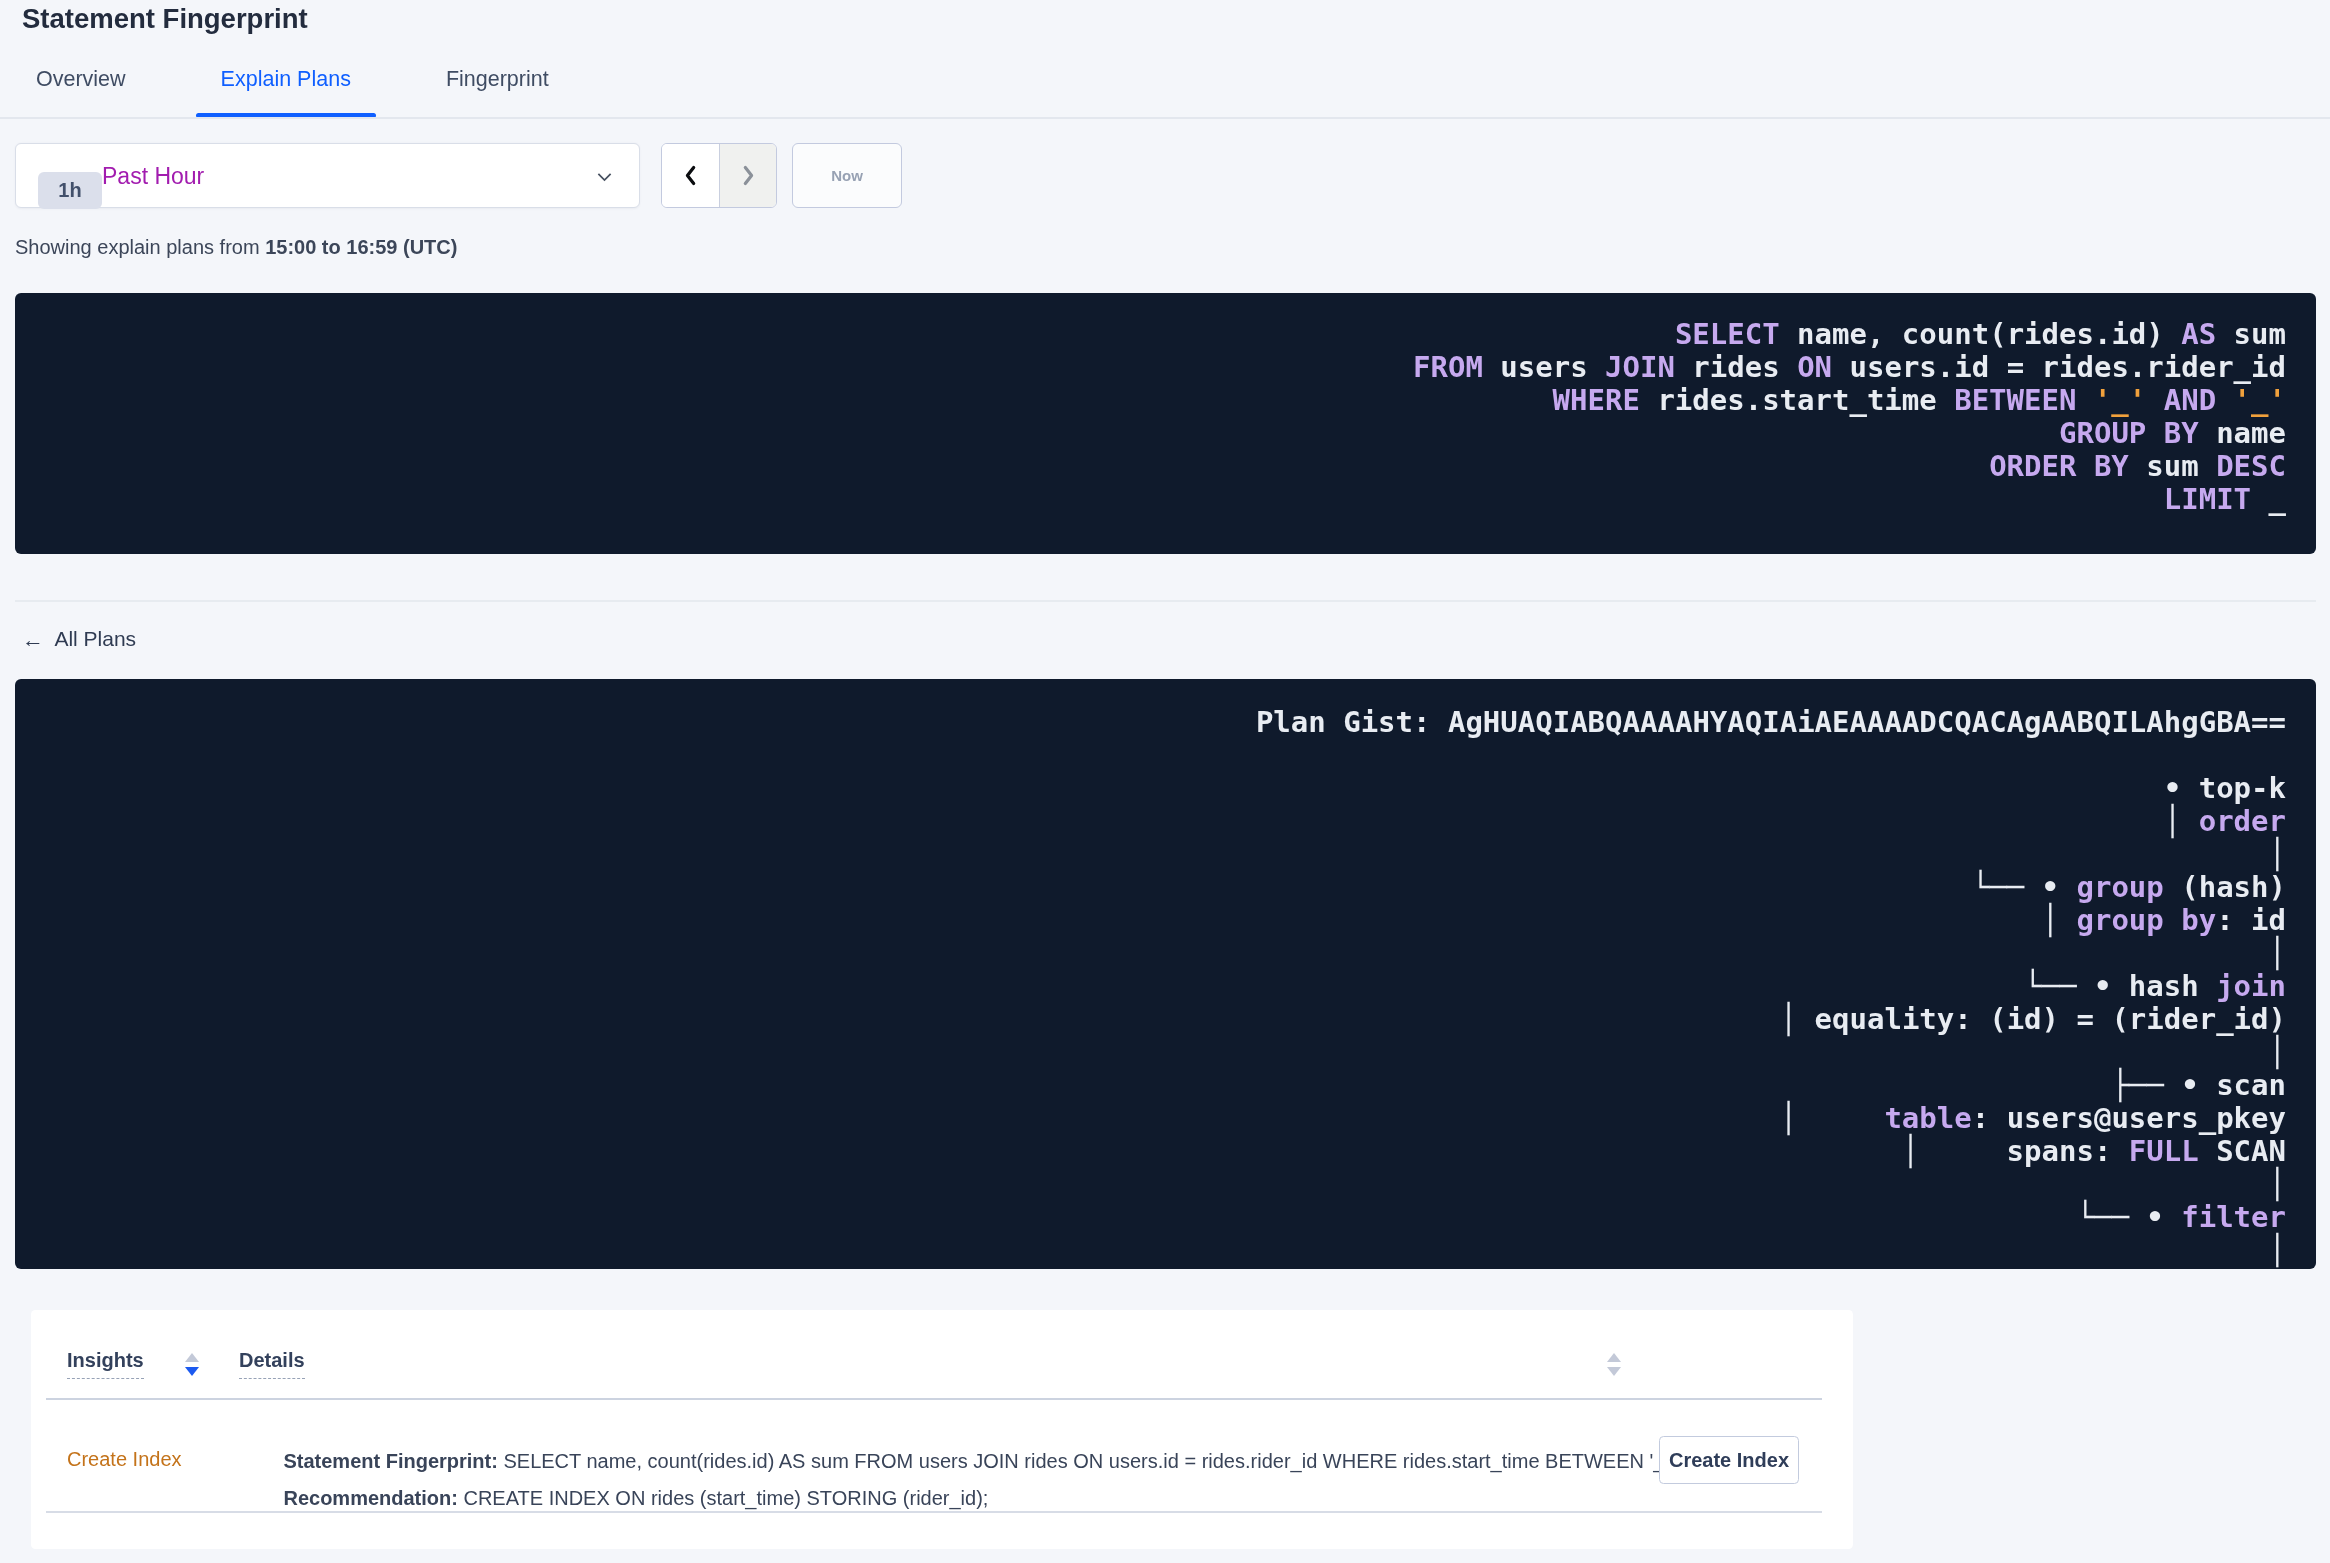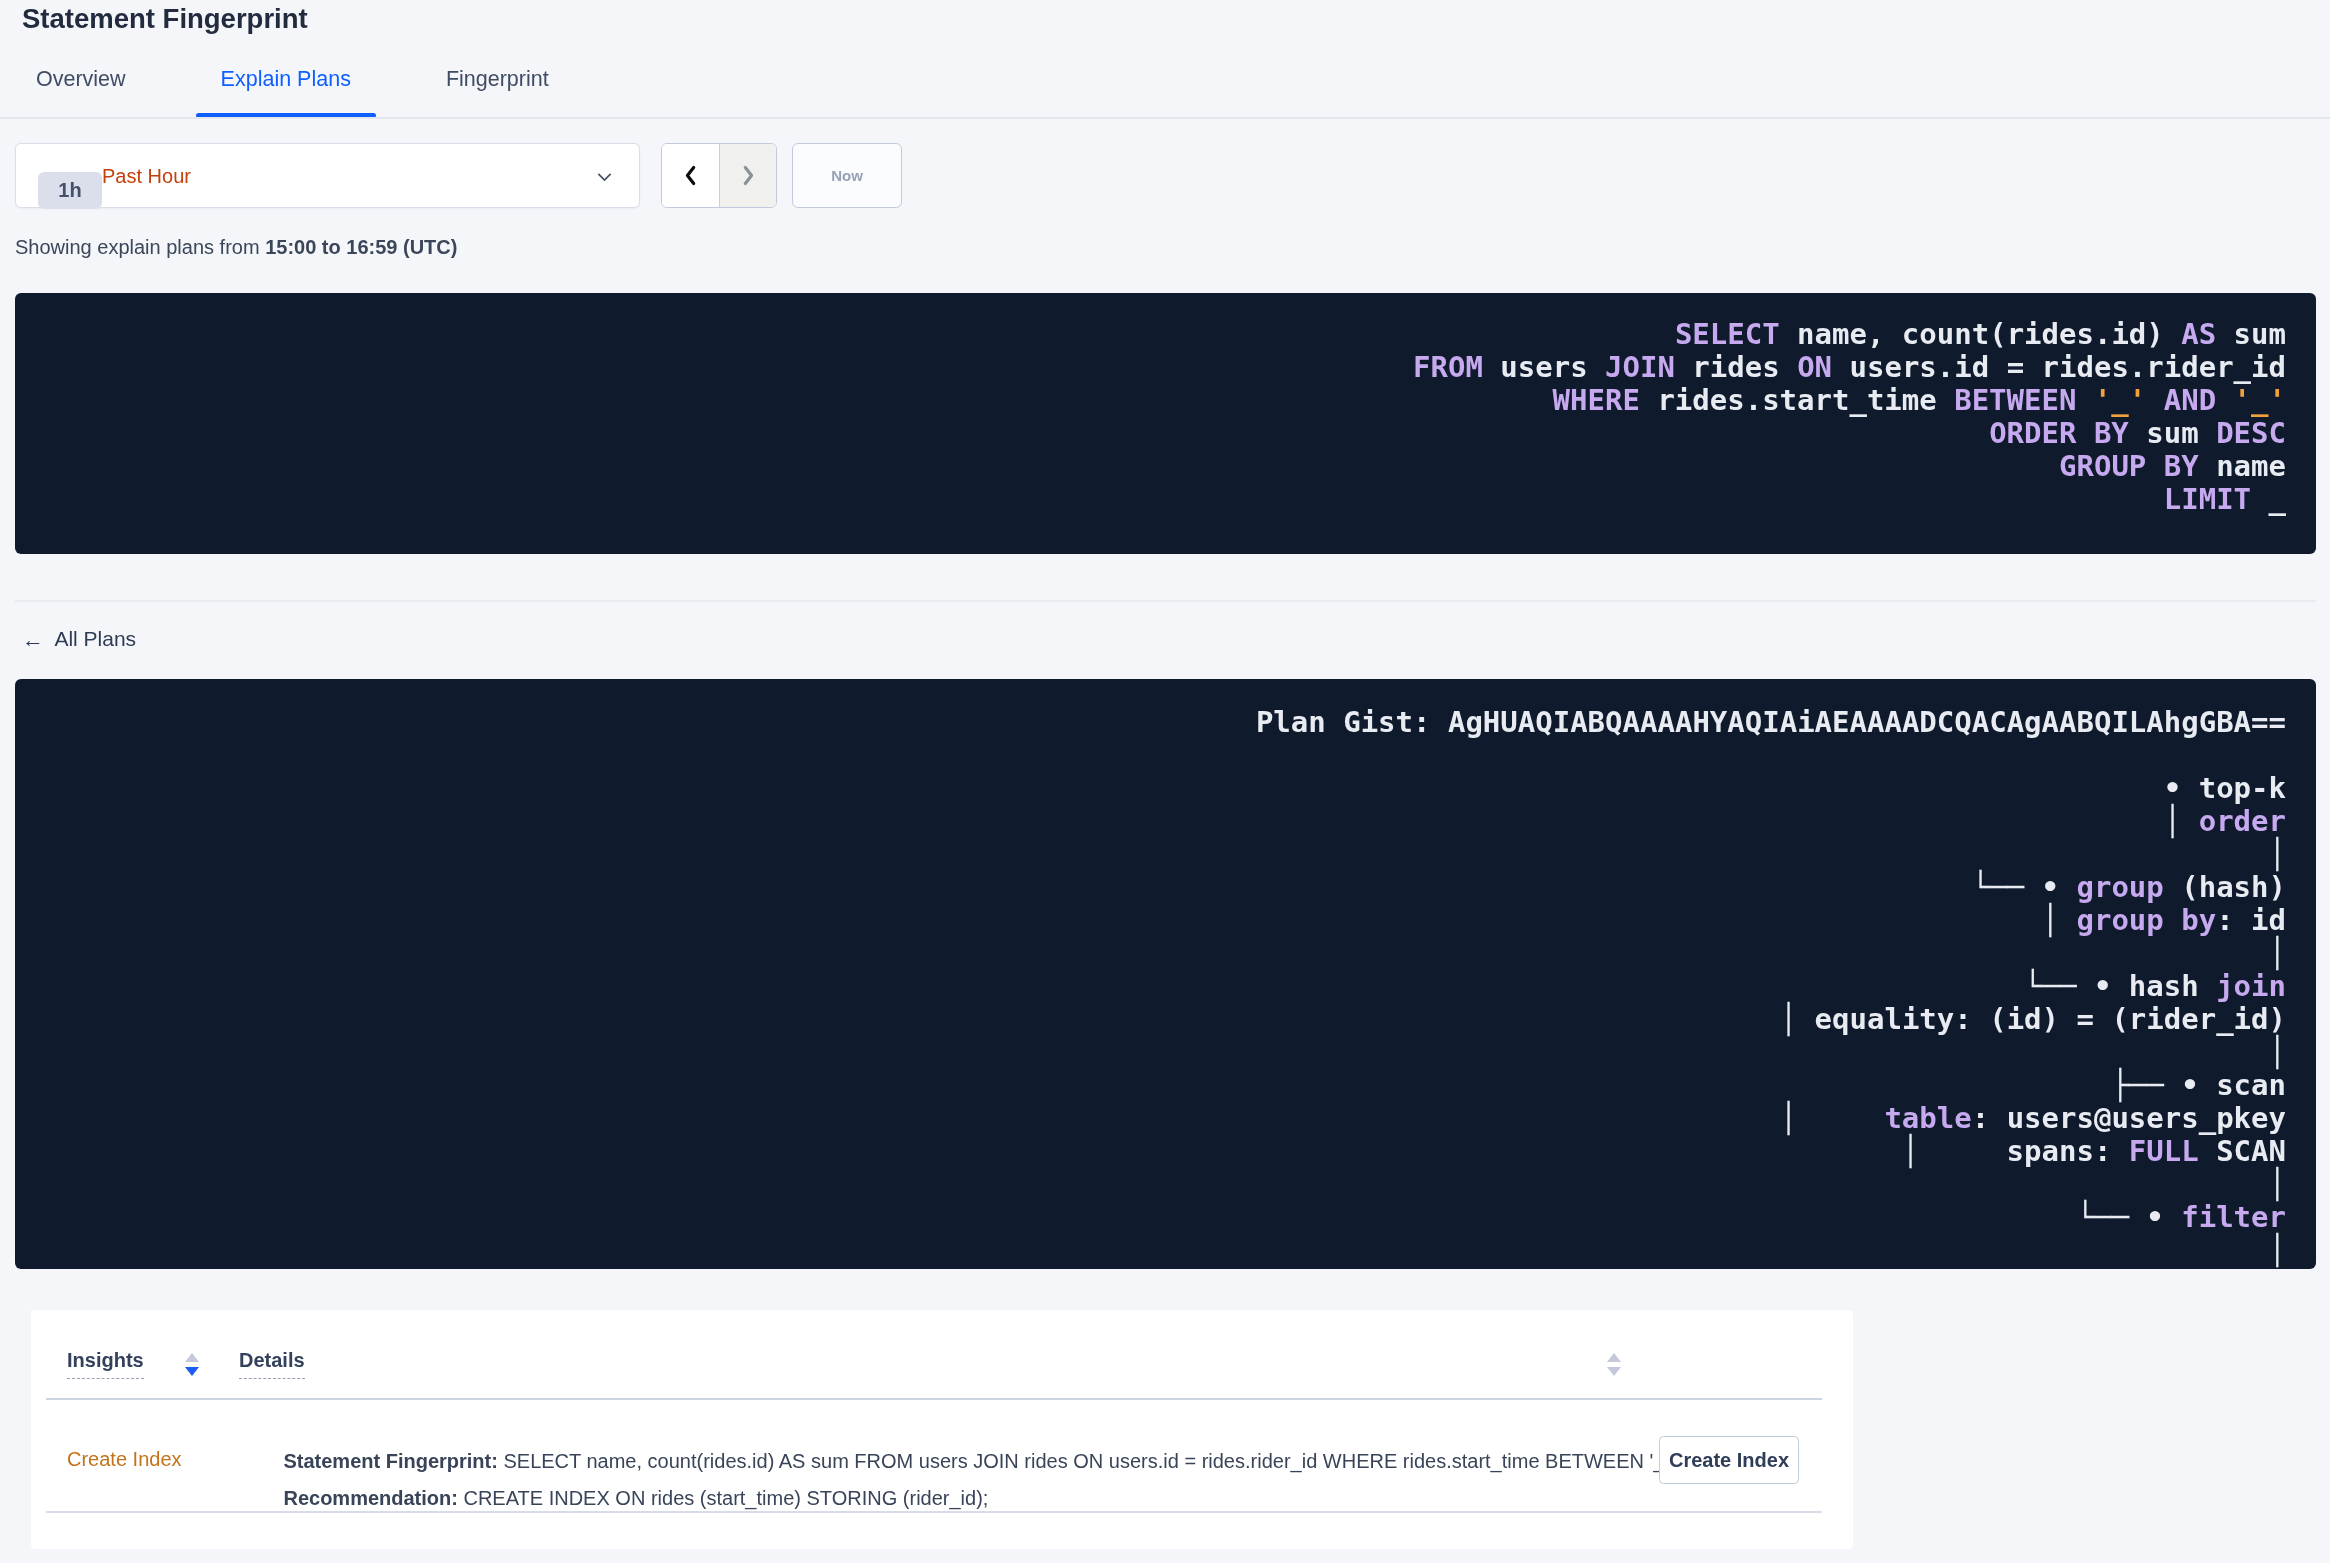--- a/index.html
+++ b/index.html
@@ -28,21 +28,21 @@
   .page-title{position:absolute;left:22px;top:3px;font-size:27.5px;font-weight:700;color:var(--dark_text);}
 
   .tabs{position:absolute;left:36px;top:67px;display:flex;gap:95px;}
   .tab{font-size:21.5px;color:#3f4c63;cursor:pointer;position:relative;line-height:25px;}
   .tab.active{color:var(--accent_blue);}
   .tab.active::after{content:"";position:absolute;left:-25px;right:-25px;top:46px;height:5.2px;border-radius:3px;background:var(--accent_blue);}
   .tab-divider{position:absolute;left:0;right:0;top:117px;height:1.5px;background:#e3e7ee;}
 
   .time-select{position:absolute;left:15px;top:143px;width:625px;height:65px;background:#fff;border:0.7px solid #d9dee8;border-radius:6px;box-shadow:0 0.7px 2.2px rgba(30,40,70,.05);cursor:pointer;display:flex;align-items:center;}
   .ts-badge{position:absolute;left:22px;top:28px;width:64px;height:37px;background:#dbdfeb;border-radius:6px;display:flex;align-items:center;justify-content:center;font-size:20px;font-weight:700;color:#42506b;}
-  .ts-label{position:absolute;left:86px;top:0;height:65px;display:flex;align-items:center;font-size:20px;color:#c2410c;}
+  .ts-label{position:absolute;left:86px;top:0;height:65px;display:flex;align-items:center;font-size:23px;color:#a21caf;}
   .ts-chevron{position:absolute;right:24px;top:22px;}
 
   .arrow-group{position:absolute;left:661px;top:143px;width:116px;height:65px;border:0.7px solid #c3cadf;border-radius:6px;overflow:hidden;display:flex;background:#fff;}
   .arrow-btn{width:57px;height:100%;border:none;display:flex;align-items:center;justify-content:center;cursor:pointer;background:#fff;}
   .arrow-btn.next{background:#f0f1ef;border-left:0.7px solid #c9cfdf;cursor:default;}
   .now-btn{position:absolute;left:792px;top:143px;width:110px;height:65px;background:#fbfcfd;border:0.7px solid #c3cadf;border-radius:6px;font-size:15px;font-weight:600;color:#97a1b3;font-family:"Liberation Sans",sans-serif;cursor:default;}
 
   .showing{position:absolute;left:15px;top:236px;font-size:20px;color:#3c4659;}
   .showing b{font-weight:700;}
 
@@ -120,22 +120,22 @@
 
   <div class="showing">
     <span>Showing explain plans from </span><b>15:00 to 16:59 (UTC)</b>
   </div>
 
   <div class="code-block sql">
     <div class="code-inner">
         <div class="code-line"><span>  </span><span class="kw">SELECT</span><span> name, count(rides.id) </span><span class="kw">AS</span><span> sum</span></div>
         <div class="code-line"><span>    </span><span class="kw">FROM</span><span> users </span><span class="kw">JOIN</span><span> rides </span><span class="kw">ON</span><span> users.id = rides.rider_id</span></div>
         <div class="code-line"><span>   </span><span class="kw">WHERE</span><span> rides.start_time </span><span class="kw">BETWEEN</span><span> </span><span class="lit">'_'</span><span> </span><span class="kw">AND</span><span> </span><span class="lit">'_'</span></div>
+        <div class="code-line"><span class="kw">GROUP BY</span><span> name</span></div>
         <div class="code-line"><span class="kw">ORDER BY</span><span> sum </span><span class="kw">DESC</span></div>
-        <div class="code-line"><span class="kw">GROUP BY</span><span> name</span></div>
         <div class="code-line"><span>   </span><span class="kw">LIMIT</span><span> _</span></div>
       </div>
   </div>
 
   <div class="section-divider"></div>
 
   <div class="back-link">
     <span class="back-arrow">←</span>
     <span>All Plans</span>
   </div>

